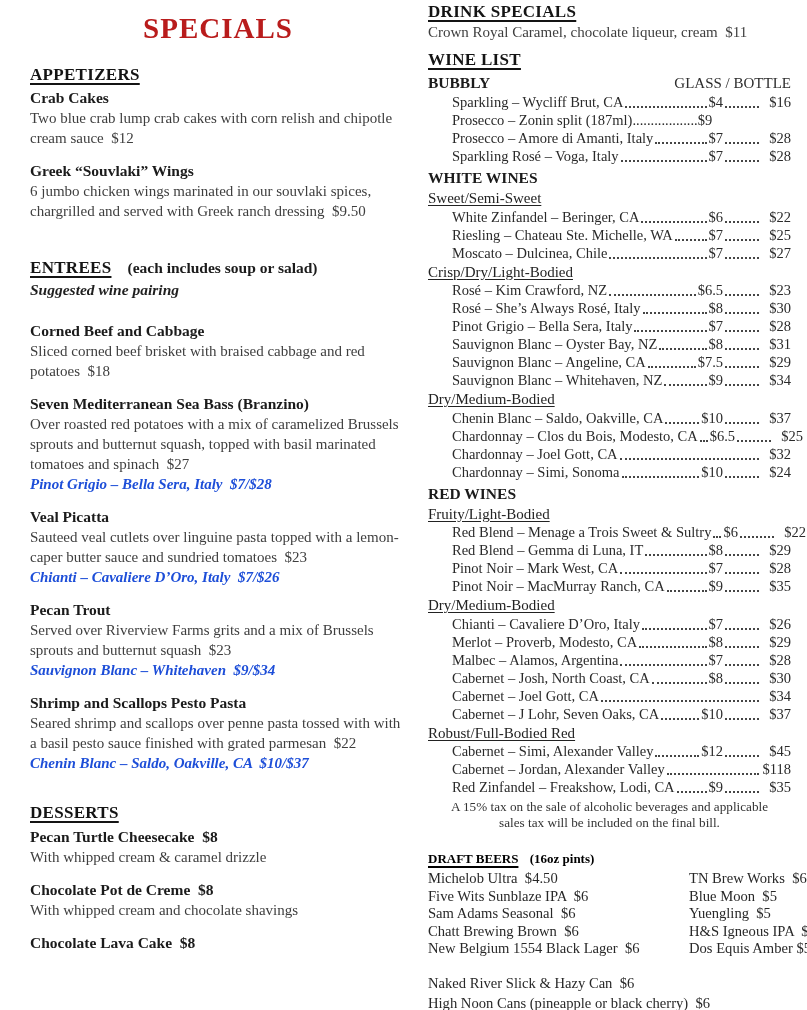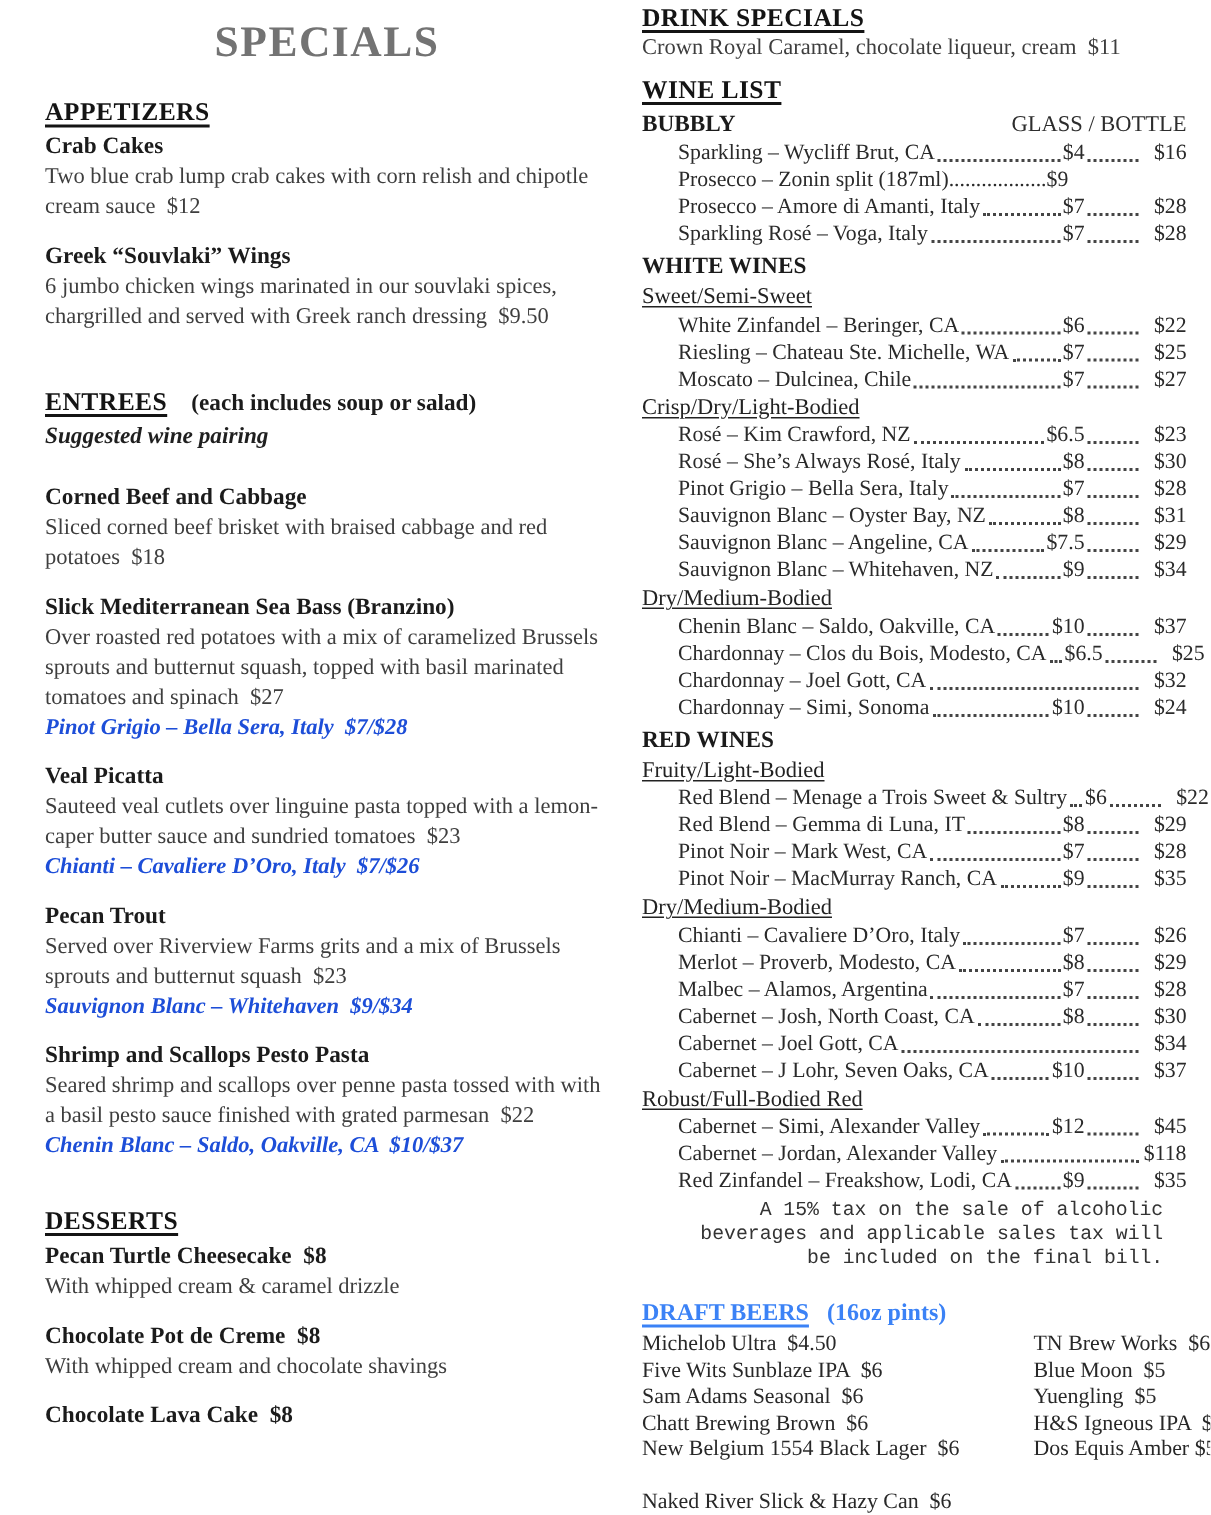--- a/index.html
+++ b/index.html
@@ -4,21 +4,21 @@
 <style>
   html, body { margin: 0; padding: 0; background: #ffffff; }
   .page {
     width: 807px; height: 1010px; background: #fff; box-sizing: border-box;
     display: flex; gap: 22px; padding: 2px 16px 6px 30px;
     font-family: "Liberation Serif", serif; color: #222; overflow: hidden;
   }
   .col-left { flex: 0 0 376px; padding-top: 6px; }
   .col-right { flex: 1; min-width: 0; }
 
-  .menu-title { text-align: center; font-size: 29px; font-weight: bold; letter-spacing: 1px; color: #737373; margin: 4px 0 20px 0; }
+  .menu-title { text-align: center; font-size: 29px; font-weight: bold; letter-spacing: 1px; color: #b91c1c; margin: 4px 0 20px 0; }
 
   .sec-h {
     display: inline-block; font-size: 17px; font-weight: bold; color: #141414; letter-spacing: .3px;
     text-decoration: underline; text-decoration-thickness: 2px; text-underline-offset: 3px;
   }
   .sec-block { margin-bottom: 4px; }
   .appetizers .sec-h { margin-bottom: 3px; }
 
   .item { margin-bottom: 13px; }
   .item-name { font-weight: bold; font-size: 15.5px; line-height: 20px; color: #1b1b1b; white-space: pre-wrap; }
@@ -43,23 +43,23 @@
   .subgroup-label { font-size: 15px; line-height: 18.5px; color: #222; text-decoration: underline; text-underline-offset: 2px; margin-top: 1px; }
 
   .wine-row { display: flex; align-items: baseline; font-size: 14.5px; line-height: 18px; color: #2a2a2a; padding-left: 24px; }
   .wr-name { white-space: nowrap; }
   .wr-glass { white-space: nowrap; }
   .wr-bottle { min-width: 30px; text-align: right; white-space: nowrap; }
   .dots { border-bottom: 2px dotted #454545; align-self: flex-end; margin: 0 2px 3px 2px; }
   .dots.lead { flex: 1 1 8px; min-width: 8px; }
   .dots.mid { flex: 0 0 34px; }
 
-  .tax-note { text-align: right; font-size: 13.2px; line-height: 16px; color: #333; max-width: 332px; margin: 3px auto 4px auto; font-family: Liberation Mono, monospace; }
-
-  .draft-h { font-size: 16px; font-weight: bold; color: #3b82f6; margin: 20px 0 3px 0; }
+  .tax-note { text-align: center; font-size: 13.2px; line-height: 16px; color: #333; max-width: 332px; margin: 3px auto 4px auto; }
+
+  .draft-h { font-size: 13px; font-weight: bold; color: #000000; margin: 20px 0 3px 0; }
   .draft-h .underlined { text-decoration: underline; text-decoration-thickness: 2px; text-underline-offset: 3px; }
   .draft-h .size-note { margin-left: 8px; }
   .beer-cols { display: flex; gap: 33px; }
   .beer-col-a { flex: 0 0 228px; }
   .beer-col-b { flex: 1; min-width: 0; }
   .beer-line { font-size: 14.6px; line-height: 17.6px; color: #282828; white-space: pre; }
   .beer-extras { margin-top: 15px; }
   .beer-extras .beer-line { line-height: 20px; }
 </style>
 </head>
@@ -95,21 +95,21 @@
       <div class="subnote">Suggested wine pairing</div>
       <div>
 
           <div class="item">
             <div class="item-name">Corned Beef and Cabbage</div>
             <div class="item-desc">Sliced corned beef brisket with braised cabbage and red potatoes  $18</div>
 
           </div>
 
           <div class="item">
-            <div class="item-name">Slick Mediterranean Sea Bass (Branzino)</div>
+            <div class="item-name">Seven Mediterranean Sea Bass (Branzino)</div>
             <div class="item-desc">Over roasted red potatoes with a mix of caramelized Brussels sprouts and butternut squash, topped with basil marinated tomatoes and spinach  $27</div>
             <div class="pairing">Pinot Grigio – Bella Sera, Italy  $7/$28</div>
           </div>
 
           <div class="item">
             <div class="item-name">Veal Picatta</div>
             <div class="item-desc">Sauteed veal cutlets over linguine pasta topped with a lemon-caper butter sauce and sundried tomatoes  $23</div>
             <div class="pairing">Chianti – Cavaliere D’Oro, Italy  $7/$26</div>
           </div>
 

